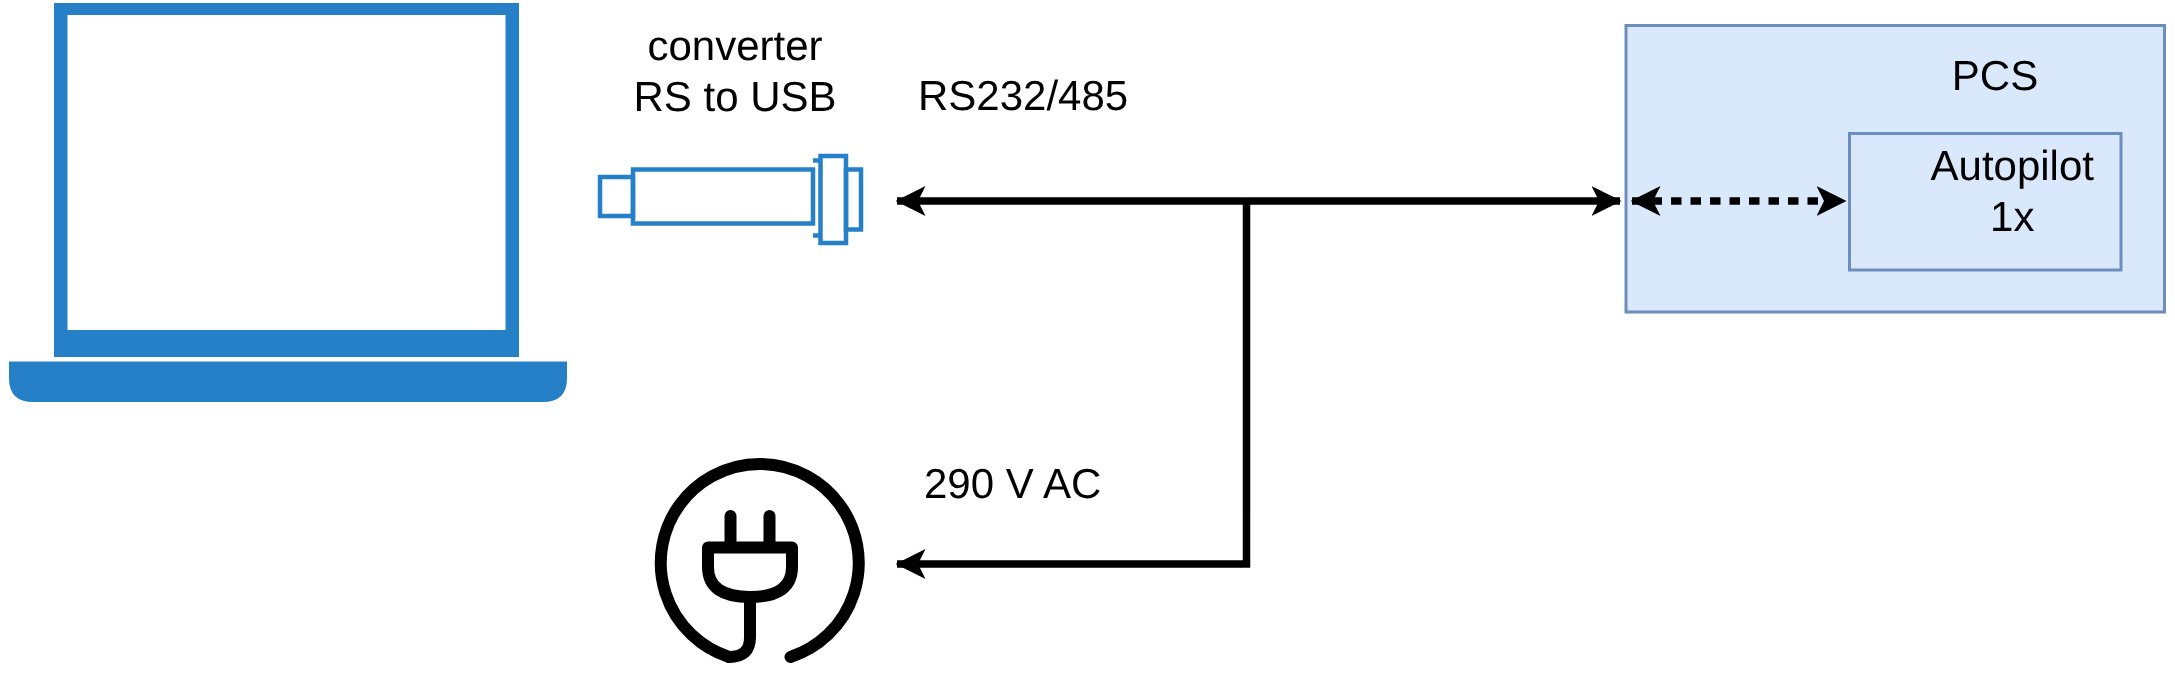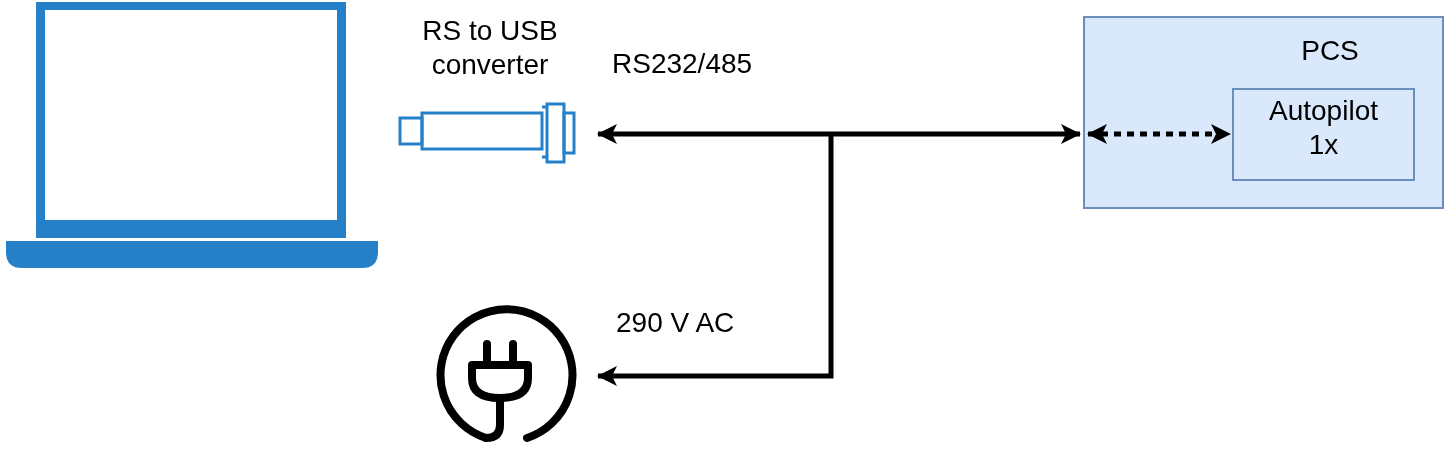--- a/index.html
+++ b/index.html
@@ -45,24 +45,24 @@
 
   <rect x="1233" y="89" width="181" height="91" fill="#dae8fc" stroke="#6c8ebf" stroke-width="2"></rect>
 
   <line x1="831" y1="134" x2="598" y2="134" stroke="#000" stroke-width="5" marker-end="url(#arrowhead)"></line>
   <line x1="831" y1="134" x2="1080" y2="134" stroke="#000" stroke-width="5" marker-end="url(#arrowhead)"></line>
   <polyline points="831,132 831,376 598,376" fill="none" stroke="#000" stroke-width="5" marker-end="url(#arrowhead)"></polyline>
   <line x1="1088" y1="134" x2="1230" y2="134" stroke="#000" stroke-width="5" stroke-dasharray="7,6" marker-start="url(#arrowhead)" marker-end="url(#arrowhead)"></line>
 </svg>
 
 <div class="lbl" style="left:392px; top:14px; width:196px;">
+  <div>converter</div>
   <div>RS to USB</div>
-  <div>converter</div>
 </div>
 <div class="lbl" style="left:612px; top:47px;">RS232/485</div>
 <div class="lbl" style="left:850px; top:37px; width:180px;">
 </div>
 <div class="lbl" style="left:616px; top:306px;">290 V AC</div>
 <div class="lbl" style="left:1084px; top:34px; width:418px;margin-left:37px;">PCS</div>
-<div class="lbl" style="left:1233px; top:94px; width:181px;">
+<div class="lbl" style="left:1233px; top:94px; width:217px;">
   <div>Autopilot</div>
   <div>1x</div>
 </div>
 
 </body></html>

